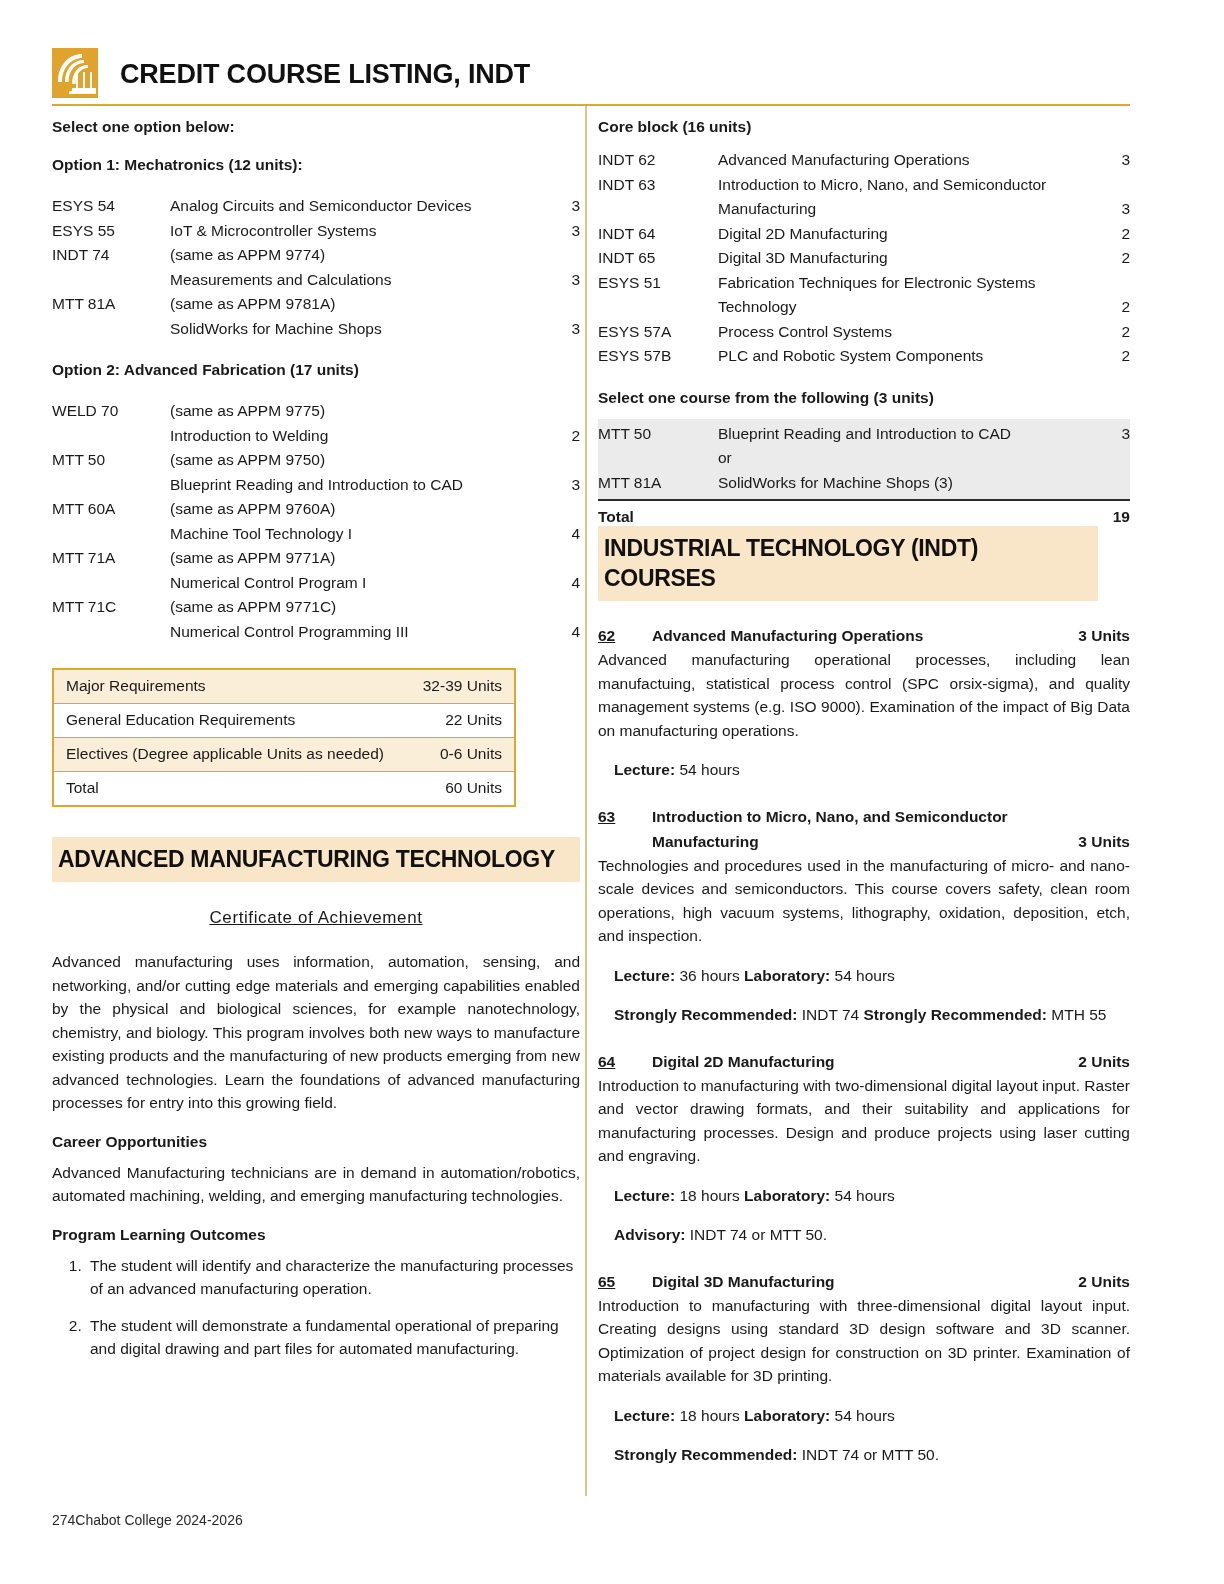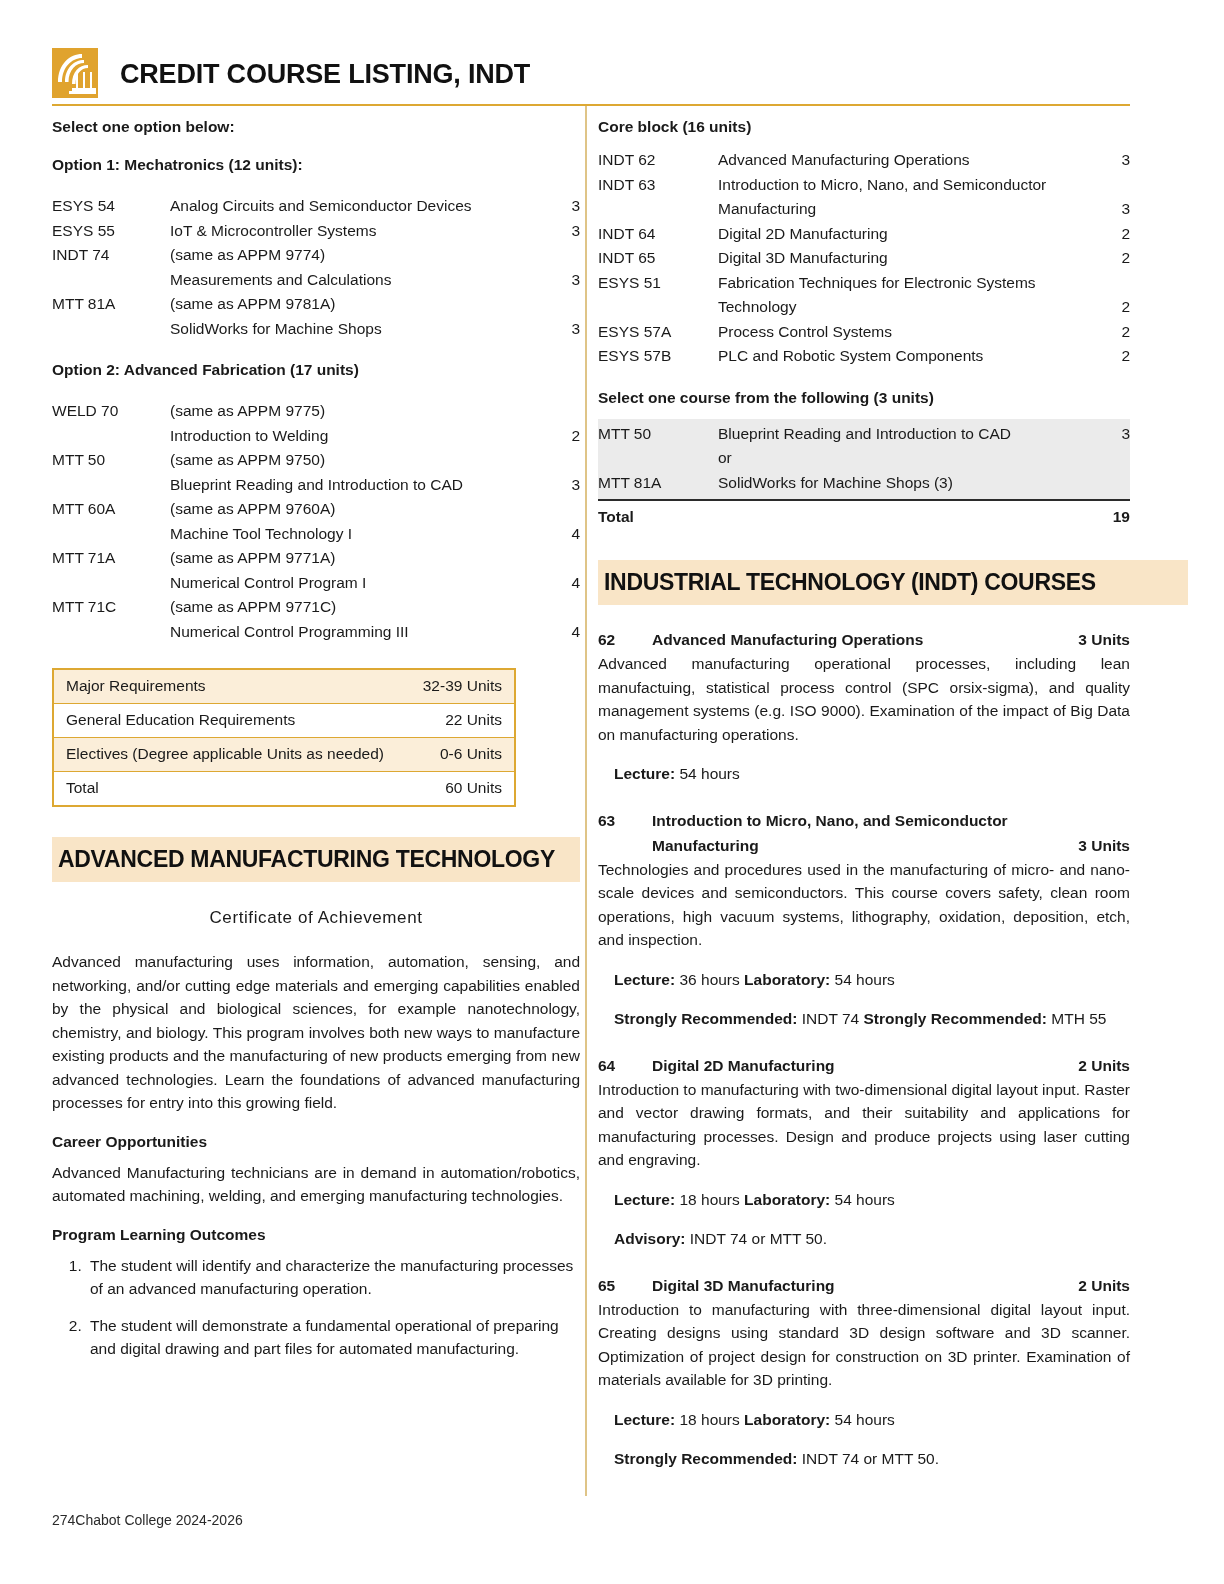--- a/index.html
+++ b/index.html
@@ -82,25 +82,26 @@
   
   .banner {
     background: #f9e5c7;
     font-size: 23px; font-weight: bold;
     padding: 7px 10px 8px 6px;
     line-height: 30px;
     letter-spacing: -0.3px;
     color: #111;
   }
   .banner.left-banner { width: 528px; margin-top: 30px; }
-  .banner.right-banner { width: 590px; margin-top: 34px; }
+  .banner.right-banner { width: 500px; }
 
   .subtitle-center {
     text-align: center; font-size: 17px; letter-spacing: 0.6px;
     margin: 26px 0 22px 0;
+    text-decoration: underline;
   }
 
   p.body {
     font-size: 15.5px; line-height: 23.5px;
     text-align: justify; margin: 0 0 18px 0;
   }
   h3.sub { font-size: 15.5px; font-weight: bold; margin: 0 0 10px 0; }
 
   ol.plo {
     margin: 0; padding-left: 34px;
@@ -119,21 +120,21 @@
     font-size: 15.5px; font-weight: bold;
     padding: 7px 0 0 0;
   }
 
   
   .course { margin-top: 22px; }
   .course-head {
     display: flex; font-size: 15.5px; font-weight: bold;
     line-height: 25px;
   }
-  .course-head .num { width: 54px; flex: 0 0 54px; }
+  .course-head .num { width: 54px; flex: 0 0 54px; text-decoration: underline; }
   .course-head .ttl { flex: 1 1 auto; padding-right: 8px; }
   .course-head .un { flex: 0 0 auto; text-align: right; white-space: nowrap; }
   .course-head2 {
     display: flex; font-size: 15.5px; font-weight: bold; line-height: 25px;
   }
   .course-head2 .pad { width: 54px; flex: 0 0 54px; }
   .course-head2 .ttl { flex: 1 1 auto; }
   .course-head2 .un { flex: 0 0 auto; white-space: nowrap; }
   p.desc {
     font-size: 15.5px; line-height: 23.5px; text-align: justify;

